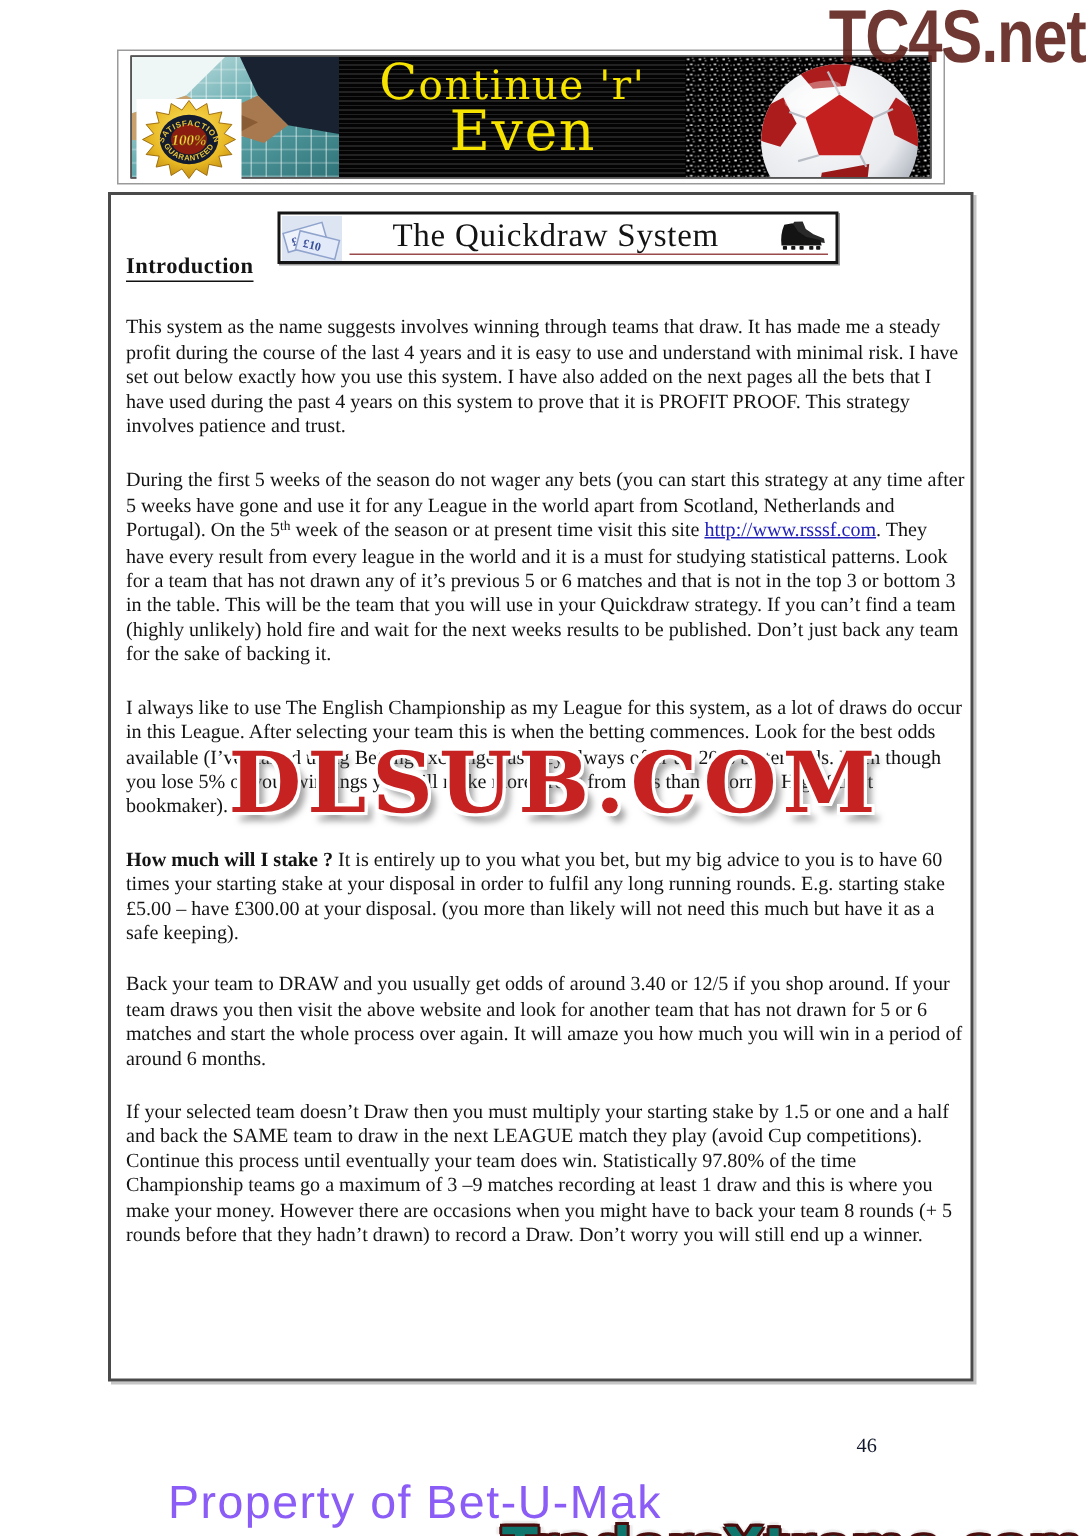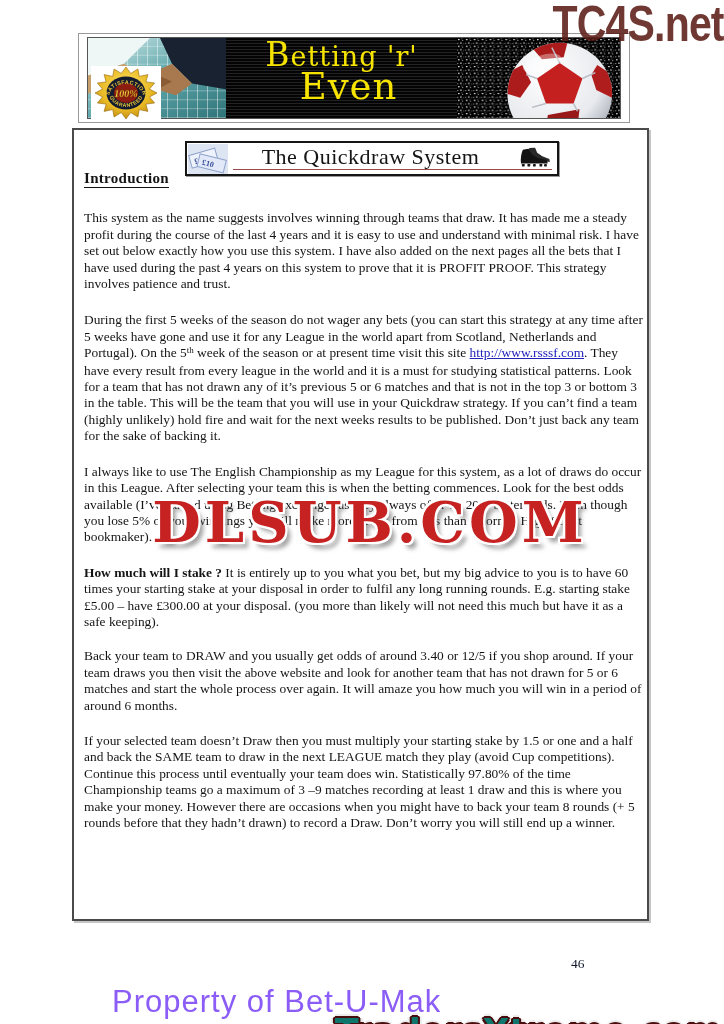--- a/index.html
+++ b/index.html
@@ -143,21 +143,21 @@
           <rect width="138" height="81" fill="url(#wg)"></rect>
           <polygon points="0,0 62,0 36,26 0,38" fill="#eef6f6"></polygon>
           <polygon points="72,0 138,0 138,52 104,46 84,26" fill="#182230"></polygon>
           <polygon points="84,26 104,46 88,58 62,50 58,38" fill="#a8784e"></polygon>
           <polygon points="0,38 36,26 58,38 62,50 40,58 0,56" fill="#c8a06c"></polygon>
           <circle cx="34" cy="40" r="6.5" fill="#d8dde2" stroke="#777" stroke-width="1.5"></circle>
           <polygon points="46,44 70,38 84,44 66,54 50,52" fill="#8a5c36"></polygon>
         </svg>
       </div>
       <div class="banner-center">
-        <div class="bk-line1">Betting 'r'</div>
+        <div class="bk-line1">Continue 'r'</div>
         <div class="bk-line2">Even</div>
       </div>
       <div class="ball-wrap">
         <svg viewBox="0 0 165 83" preserveAspectRatio="none">
           <defs>
             <pattern id="noise" width="8" height="7" patternUnits="userSpaceOnUse">
               <rect width="8" height="7" fill="#000"></rect>
               <rect x="1" y="1" width="1.6" height="1.2" fill="#e8e8e8"></rect>
               <rect x="5" y="2" width="1.2" height="1" fill="#9a9a9a"></rect>
               <rect x="3" y="4.6" width="1.8" height="1.1" fill="#cfcfcf"></rect>

